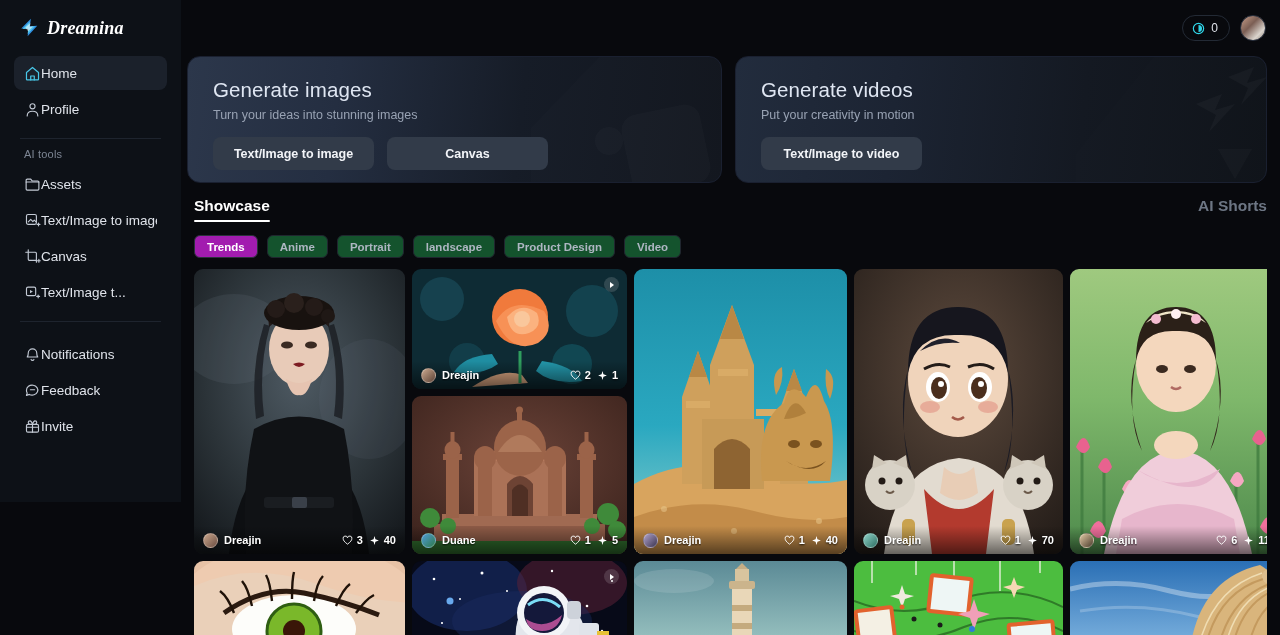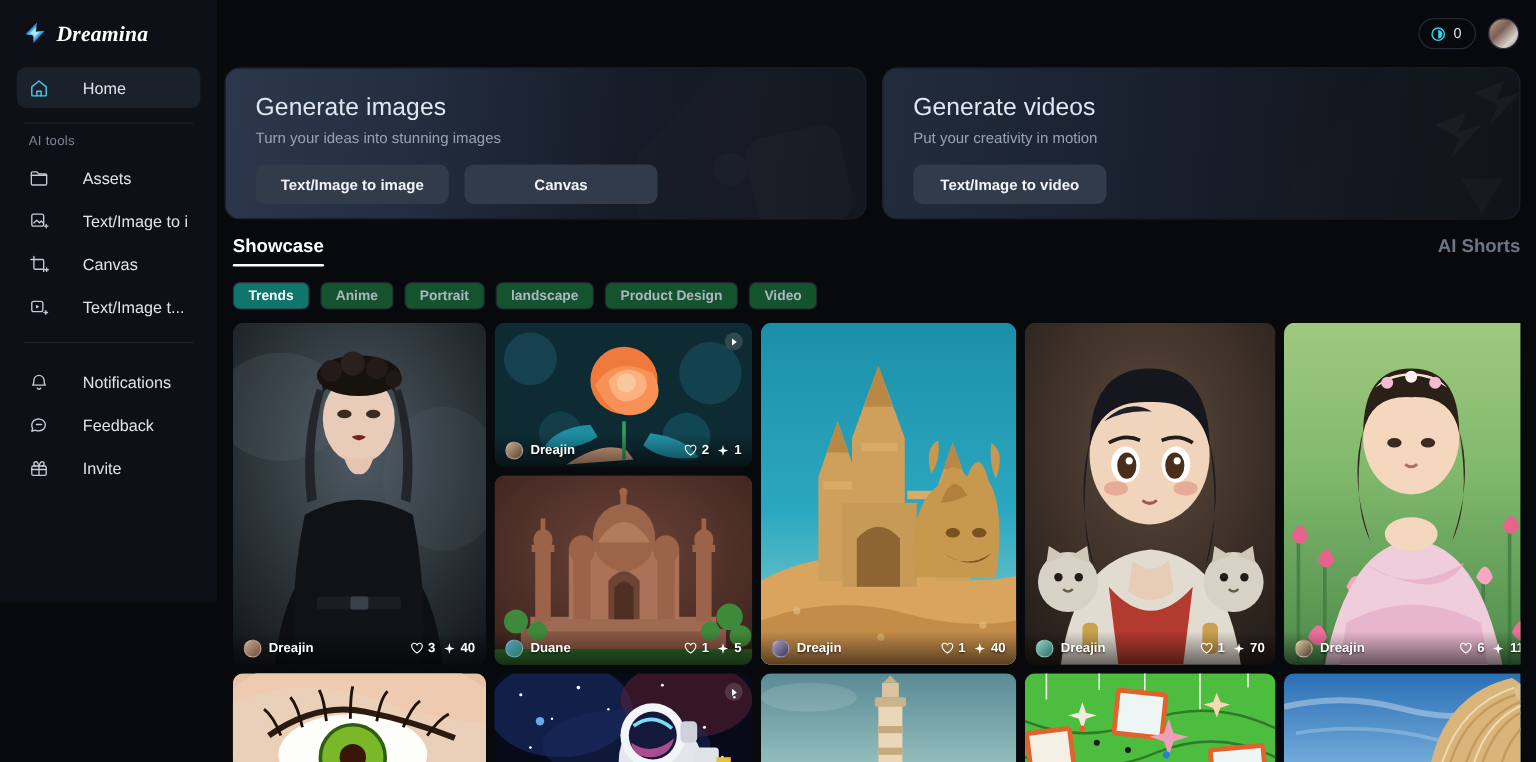--- a/index.html
+++ b/index.html
@@ -23,21 +23,21 @@
     display: flex; align-items: center; gap: 7px;
     height: 56px; padding-left: 4px;
   }
   .logo-mark { width: 22px; height: 22px; display: block; }
   .logo-text {
     font-family: "Liberation Serif", serif;
     font-style: italic; font-weight: 700;
     font-size: 18px; letter-spacing: .2px; color: #ffffff;
   }
   .nav-item {
-    display: flex; align-items: center; gap: 28px;
+    display: flex; align-items: center; gap: 0;
     height: 34px; padding: 0 10px; border-radius: 8px;
     margin-bottom: 2px; cursor: pointer;
     color: #dfe3ea; font-size: 13.5px;
   }
   .nav-item.active { background: #1b212b; }
   .nav-item .ico { width: 17px; height: 17px; flex: 0 0 17px; display: block; }
   .nav-label { white-space: nowrap; overflow: hidden; }
   .divider { height: 1px; background: #1e242e; margin: 10px 6px 9px 6px; }
   .section-label {
     font-size: 11px; color: #7d8694; padding-left: 10px;
@@ -107,21 +107,21 @@
     content: ""; position: absolute; left: 0; right: 0; bottom: 0;
     height: 2.5px; background: #ffffff; border-radius: 2px;
   }
   .chips { display: flex; gap: 9px; margin: 13px 0 0 7px; }
   .chip {
     height: 23px; padding: 0 12px; border-radius: 6px;
     background: #14532d; border: 1px solid #20262f;
     color: #aeb6c2; font-size: 11.5px; font-weight: 700;
     display: flex; align-items: center; cursor: pointer;
   }
-  .chip.active { background: #0f766e; color: #ffffff; border-color: #2b323c; }
+  .chip.active { background: #a21caf; color: #ffffff; border-color: #2b323c; }
 
   
   .grid {
     margin: 11px 0 0 7px; display: flex; gap: 7px;
     height: 380px; overflow: hidden;
   }
   .col { display: flex; flex-direction: column; gap: 7px; }
   .col-1 { flex: 0 0 211px; }
   .col-2 { flex: 0 0 215px; }
   .col-3 { flex: 0 0 213px; }
@@ -188,20 +188,27 @@
 
     <div class="nav-item active">
       <svg class="ico" viewBox="0 0 24 24" fill="none" stroke="#49c7e8" stroke-width="1.7" stroke-linecap="round" stroke-linejoin="round">
         <path d="M3.5 10.5 L12 3.5 L20.5 10.5 V20 a1 1 0 0 1-1 1 H4.5 a1 1 0 0 1-1-1 Z"></path>
         <path d="M9.5 21 v-5.5 h5 V21" stroke="#49c7e8"></path>
       </svg>
       <span class="nav-label">Home</span>
     </div>
 
 
+    <div class="nav-item">
+      <svg class="ico" viewBox="0 0 24 24" fill="none" stroke="#c3cad5" stroke-width="1.6" stroke-linecap="round" stroke-linejoin="round">
+        <circle cx="12" cy="7.5" r="3.6"></circle>
+        <path d="M4.5 21 c0-4.2 3.4-6.5 7.5-6.5 s7.5 2.3 7.5 6.5"></path>
+      </svg>
+      <span class="nav-label">Profile</span>
+    </div>
 
     <div class="divider"></div>
 
     <div class="section-label">AI tools</div>
 
     <div class="nav-item">
       <svg class="ico" viewBox="0 0 24 24" fill="none" stroke="#c3cad5" stroke-width="1.6" stroke-linecap="round" stroke-linejoin="round">
         <path d="M3 8.5 h18 v10 a1.5 1.5 0 0 1-1.5 1.5 H4.5 A1.5 1.5 0 0 1 3 18.5 Z"></path>
         <path d="M3 8.5 V6 a1.5 1.5 0 0 1 1.5-1.5 h5 L11.5 7 h8 a1.5 1.5 0 0 1 1.5 1.5"></path>
       </svg>

